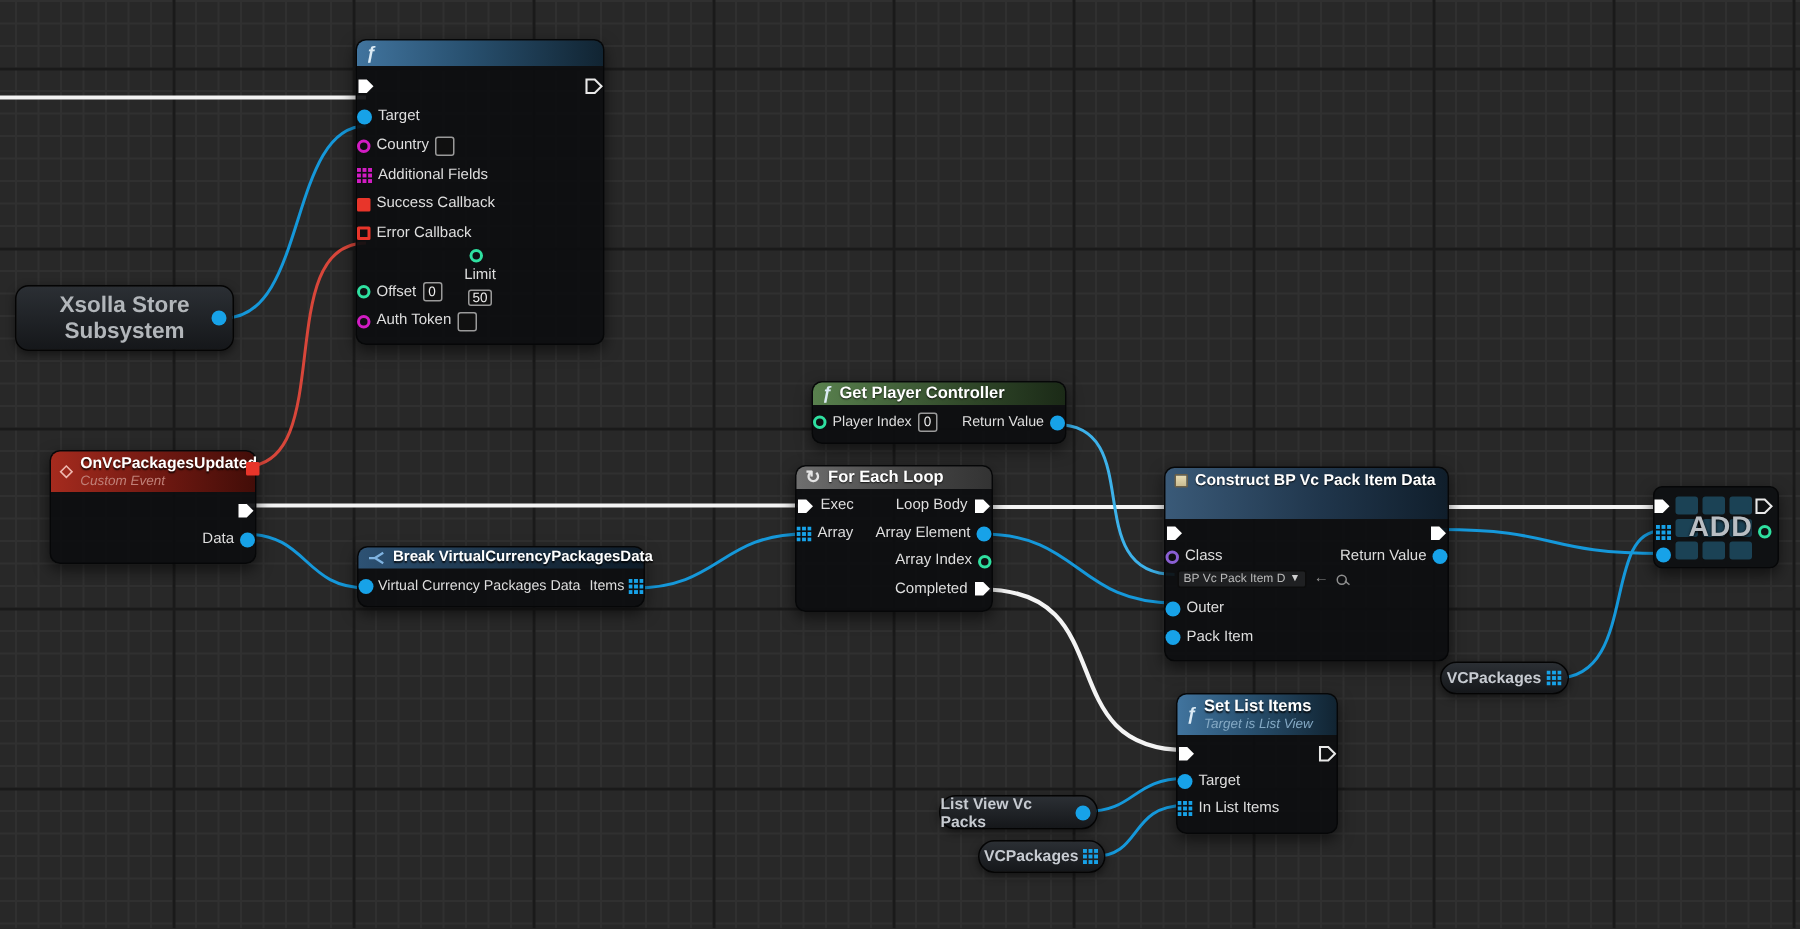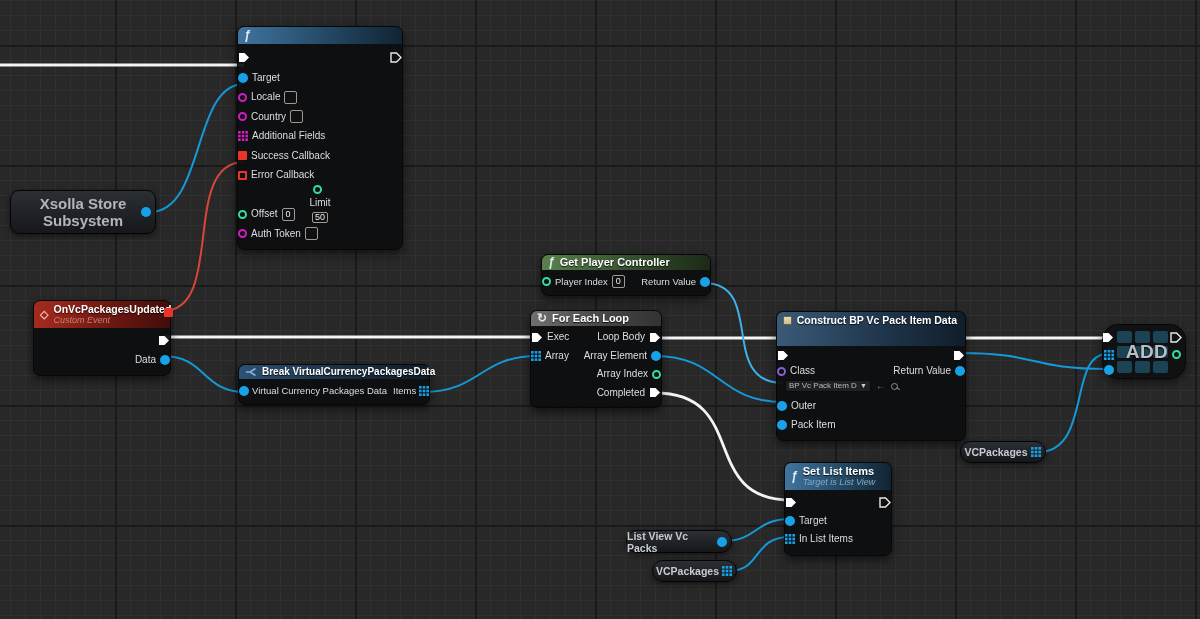--- a/index.html
+++ b/index.html
@@ -79,21 +79,21 @@
                  right:-3px; bottom:-1px; transform:rotate(40deg); }
 
   
   .pill { position:absolute; background:linear-gradient(#2b2f34,#15171a); border:1px solid #040404;
           border-radius:11px; box-shadow:0 2px 6px rgba(0,0,0,0.5); display:flex; align-items:center;
           justify-content:center; gap:5px; color:#c7cbd1; font-weight:bold; font-size:10.5px; }
   .pill .pc, .pill .gridpin { position:absolute; right:4px; }
   .pill-big { border-radius:9px; font-size:15px; color:#b2b6ba; text-align:center; line-height:1.15; padding:0 10px; }
 
   
-  .add-node { position:absolute; background:rgba(14,16,18,0.95); border:1px solid #060708; border-radius:16px;
+  .add-node { position:absolute; background:rgba(14,16,18,0.95); border:1px solid #060708; border-radius:6px;
               box-shadow:0 4px 10px rgba(0,0,0,0.55); }
   .add-grid { position:absolute; left:14px; top:6px; display:grid; grid-template-columns:repeat(3,15px);
               grid-auto-rows:12px; gap:3px; }
   .add-cell { background:#1d4b61; border-radius:2px; opacity:0.85; }
   .add-label { position:absolute; left:6px; right:0; top:50%; transform:translateY(-50%);
                text-align:center; font-size:19px; font-weight:bold; letter-spacing:0.5px;
                color:#b9bec3; text-shadow:0 1px 2px #000; }
   .apin { position:absolute; }
 </style>
 </head>
@@ -134,25 +134,20 @@
           <path d="M1 1 L6.5 1 L11 5.5 L6.5 10 L1 10 Z" fill="none" stroke="#e8e8e8" stroke-width="1.4"></path>
         </svg>
       </span>
   </div>
   <div class="row" style="height:19.5px;">
     <span class="pc c-obj out-l"></span>
     <span class="plabel">Target</span>
   </div>
   <div class="row" style="height:19.5px;">
     <span class="pc hollow c-str out-l"></span>
-    <span class="plabel">Locale</span>
-    <span class="vbox"></span>
-  </div>
-  <div class="row" style="height:19.5px;">
-    <span class="pc hollow c-str out-l"></span>
     <span class="plabel">Country</span>
     <span class="vbox"></span>
   </div>
   <div class="row" style="height:19.5px;">
     <span class="gridpin out-l">
         <svg width="10" height="10">
           <g fill="#d21cc3">
             <rect x="0" y="0" width="2.6" height="2.6"></rect>
             <rect x="3.7" y="0" width="2.6" height="2.6"></rect>
             <rect x="7.4" y="0" width="2.6" height="2.6"></rect>

